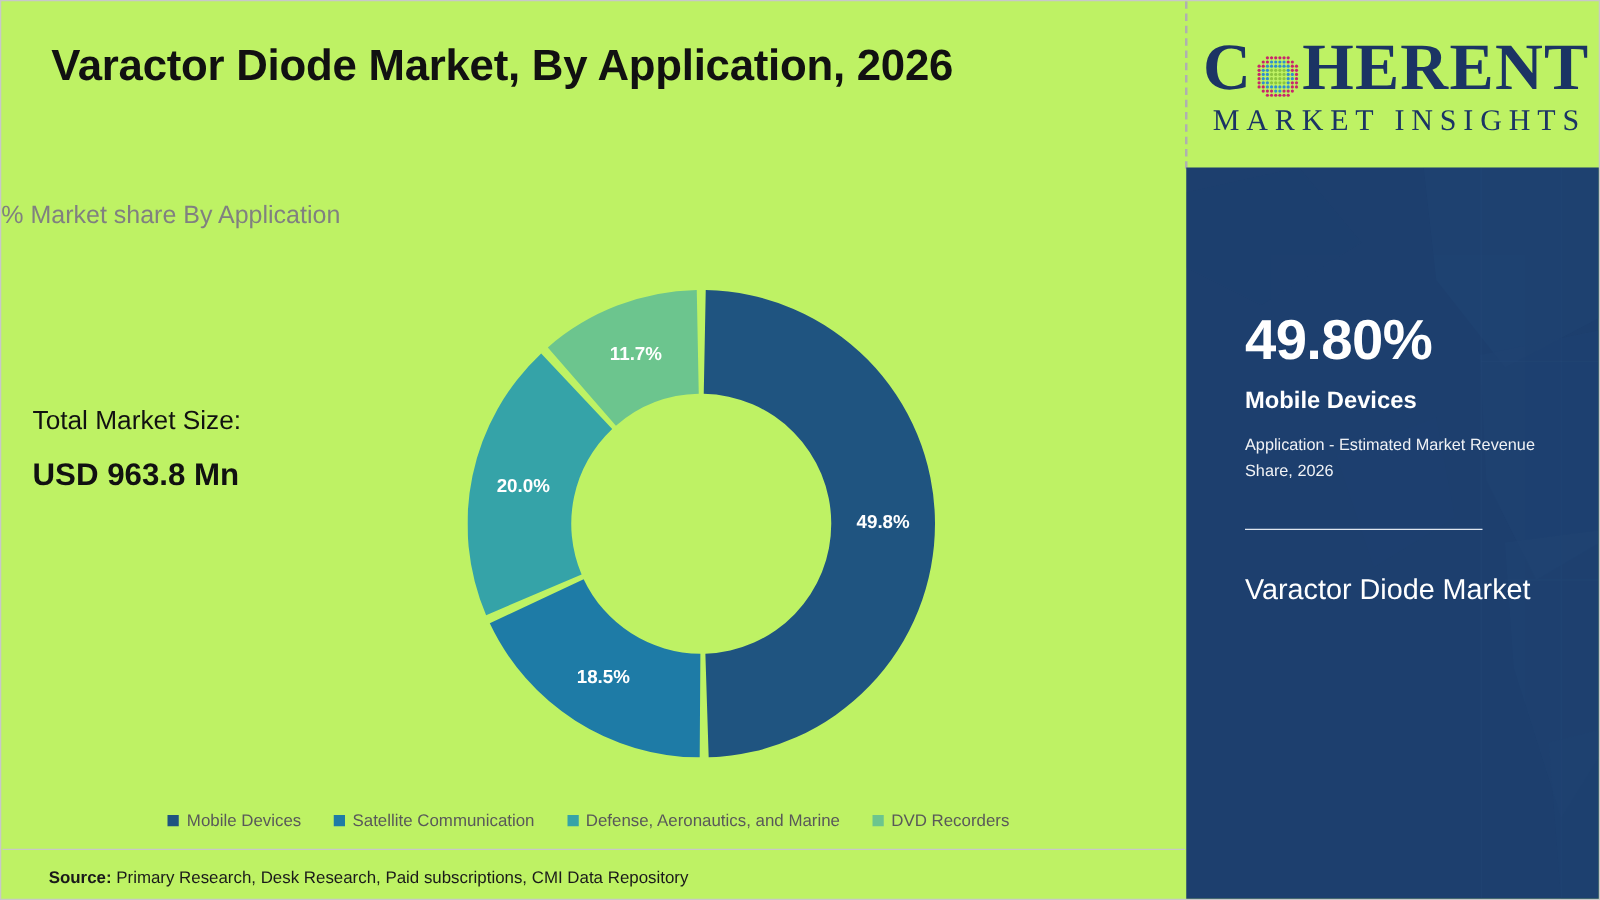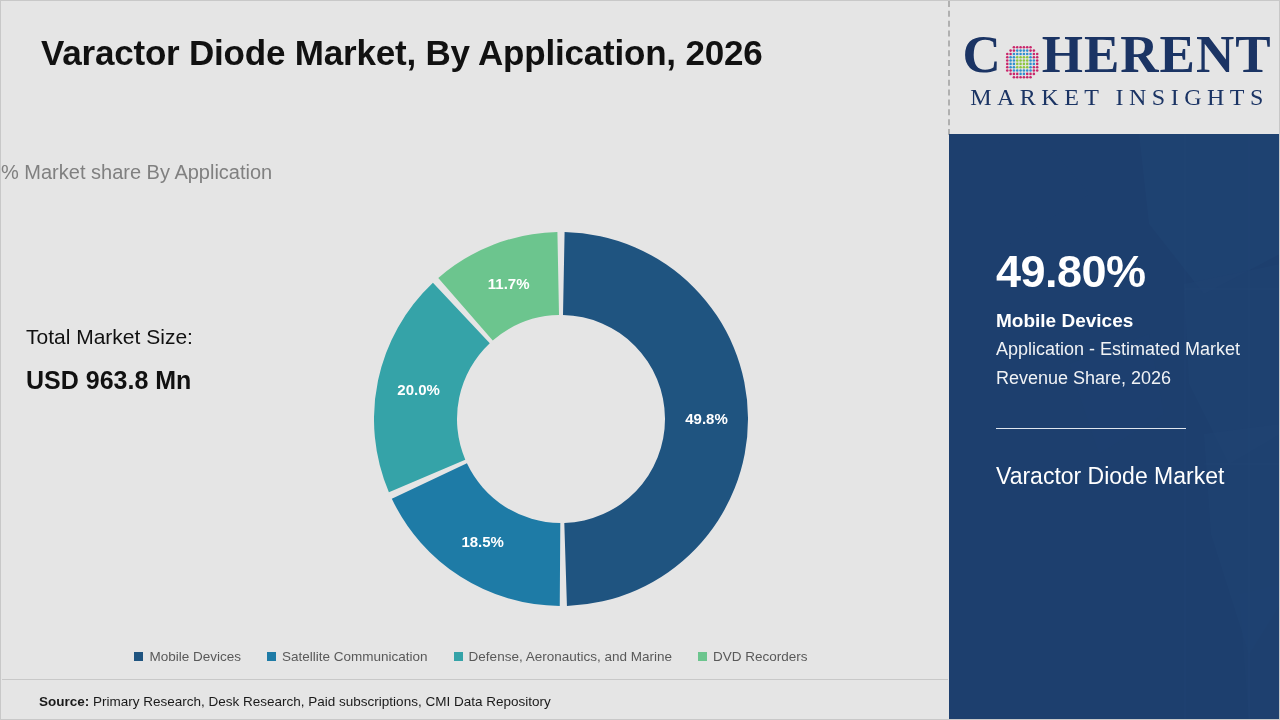--- a/index.html
+++ b/index.html
@@ -7,21 +7,21 @@
     padding: 0;
     background: #ffffff;
   }
   body {
     font-family: "Liberation Sans", sans-serif;
   }
   #canvas {
     position: relative;
     width: 1280px;
     height: 720px;
-    background: #e5e5e5;
+    background: #bef264;
     border: 1px solid #c8c8c8;
     box-sizing: border-box;
     overflow: hidden;
   }
 
   
   .main-title {
     position: absolute;
     left: 40px;
     top: 32px;
@@ -200,24 +200,24 @@
     letter-spacing: -0.5px;
   }
   .panel-seg {
     font-size: 19px;
     font-weight: bold;
     color: #ffffff;
     margin-top: 15px;
     line-height: 1.25;
   }
   .panel-desc {
-    font-size: 18px;
+    font-size: 13px;
     color: #f0f2f5;
     line-height: 1.6;
-    margin-top: 2px;
+    margin-top: 13px;
   }
   .panel-divider {
     width: 190px;
     height: 1px;
     background: #dfe5ee;
     margin-top: 36px;
   }
   .panel-market {
     font-size: 23px;
     color: #ffffff;

